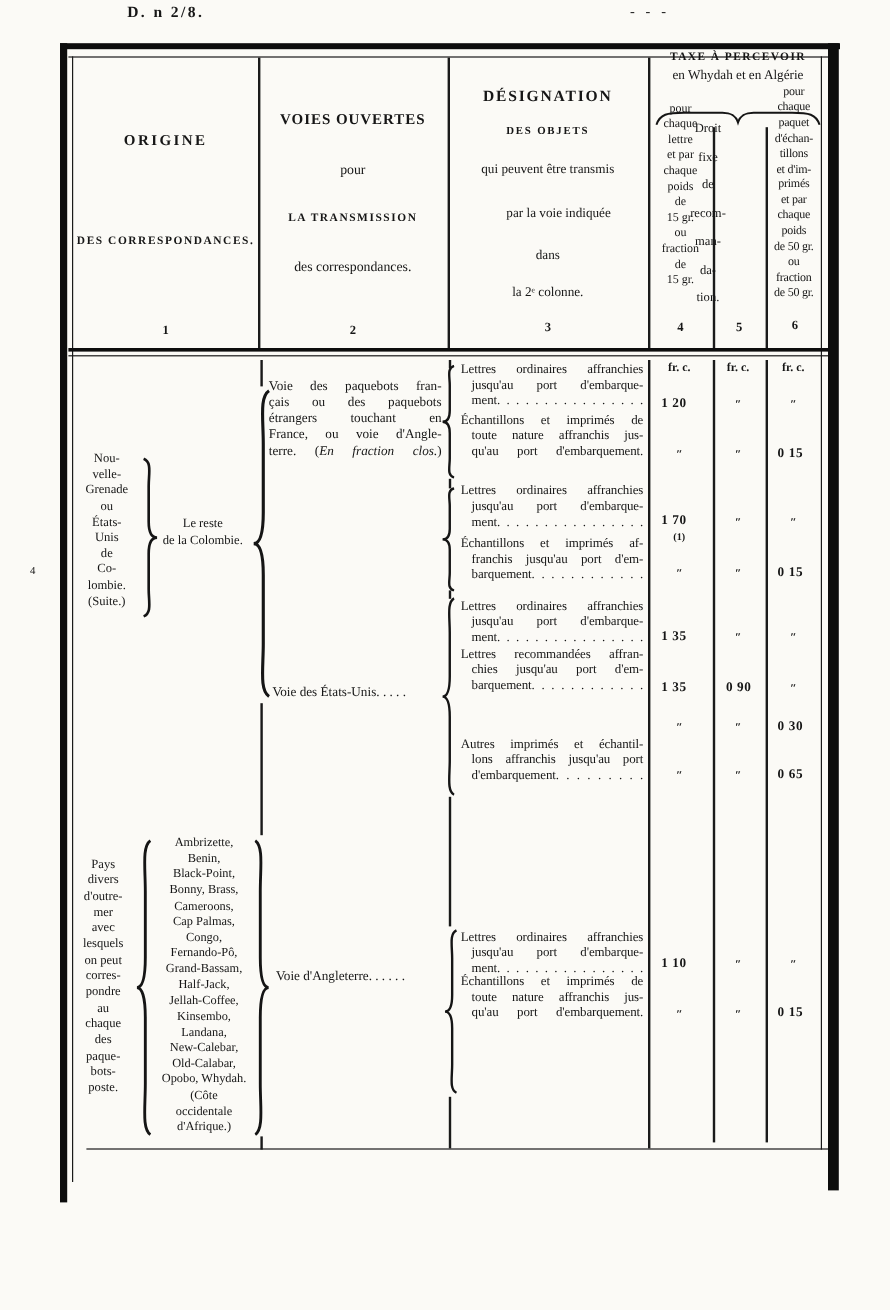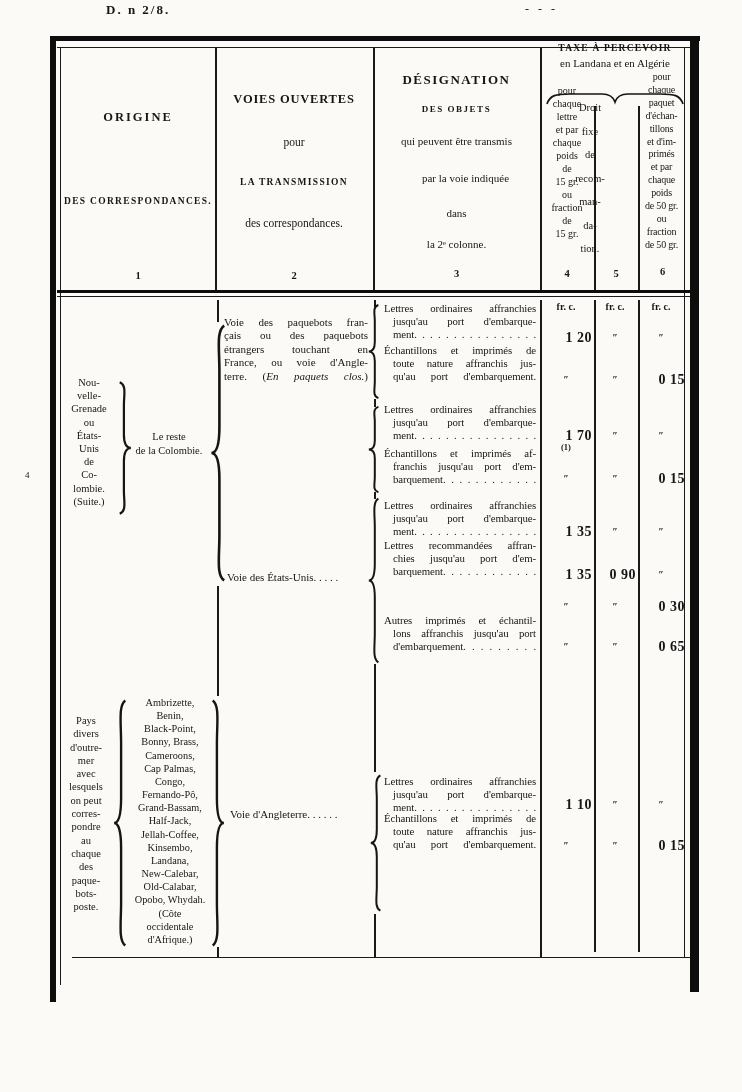--- a/index.html
+++ b/index.html
@@ -12,21 +12,21 @@
   .vline{position:absolute;width:1.5px;background:#1a1a1a;}
   .hline{position:absolute;height:1.5px;background:#1a1a1a;}
   .bar{position:absolute;background:#0d0d0d;}
   
   .stack div{text-align:center;}
   
   .just div{text-align:justify;text-align-last:justify;}
   .ind div + div{padding-left:9px;}
   .des{font-size:10.8px;line-height:13px;letter-spacing:-0.1px;}
   .route{font-size:11px;line-height:13.4px;}
-  .val{position:absolute;text-align:right;font-weight:bold;font-size:14px;letter-spacing:0.5px;}
+  .val{position:absolute;text-align:left;font-weight:bold;font-size:11px;letter-spacing:0.5px;padding-left:11px;}
   .dit{position:absolute;text-align:center;font-weight:bold;font-style:italic;font-size:10px;}
   .num{font-size:10.5px;font-weight:bold;}
   .sup{font-size:8.5px;vertical-align:4px;}
   svg.brace{position:absolute;}
 </style>
 </head>
 <body>
 
 <div id="page">
 
@@ -76,21 +76,21 @@
 
   <div class="abs c b" style="left:373px;top:72px;width:167px;font-size:13px;letter-spacing:1.5px;">DÉSIGNATION</div>
   <div class="abs c b" style="left:373px;top:104px;width:167px;font-size:9px;letter-spacing:1.5px;">DES OBJETS</div>
   <div class="abs c" style="left:373px;top:135px;width:167px;font-size:11px;">qui peuvent être transmis</div>
   <div class="abs c" style="left:373px;top:172px;width:185px;font-size:11px;">par la voie indiquée</div>
   <div class="abs c" style="left:373px;top:207px;width:167px;font-size:11px;">dans</div>
   <div class="abs c" style="left:373px;top:238px;width:167px;font-size:11px;">la 2ᵉ colonne.</div>
   <div class="abs c num" style="left:373px;top:268px;width:167px;">3</div>
 
   <div class="abs c b" style="left:542px;top:43px;width:146px;font-size:9.5px;letter-spacing:1.2px;">TAXE À PERCEVOIR</div>
-  <div class="abs c" style="left:542px;top:57px;width:146px;font-size:11px;">en Landana et en Algérie</div>
+  <div class="abs c" style="left:542px;top:57px;width:146px;font-size:11px;">en Whydah et en Algérie</div>
   <svg class="brace" style="left:546px;top:92px;" width="138" height="13" viewBox="0 0 138 13" preserveAspectRatio="none">
     <path d="M1,12 C4,3 10,2 24,2 L56,2 C63,2 67,4 69,10 C71,4 75,2 82,2 L114,2 C128,2 134,3 137,12" fill="none" stroke="#151515" stroke-width="1.7"></path>
   </svg>
 
   <div class="abs stack" style="left:540px;top:84px;width:54px;font-size:10px;line-height:13px;">
       <div>pour</div>
       <div>chaque</div>
       <div>lettre</div>
       <div>et par</div>
       <div>chaque</div>
@@ -158,21 +158,21 @@
     </div>
   <svg class="brace" style="left:209px;top:323px;" width="16" height="260" viewBox="0 0 20 100" preserveAspectRatio="none">
     <path d="M19,1 C9,3 13,10 13,18 L13,40 C13,47 9,50 3,50 C9,50 13,53 13,60 L13,82 C13,90 9,97 19,99" fill="none" stroke="#151515" stroke-width="2.6" vector-effect="non-scaling-stroke"></path>
   </svg>
 
   <div class="abs route just" style="left:224px;top:316px;width:144px;">
     <div>Voie des paquebots fran-</div>
     <div>çais ou des paquebots</div>
     <div>étrangers touchant en</div>
     <div>France, ou voie d'Angle-</div>
-    <div><span>terre. (</span><span class="i">En paquets clos.</span><span>)</span></div>
+    <div><span>terre. (</span><span class="i">En fraction clos.</span><span>)</span></div>
   </div>
   <div class="abs route" style="left:227px;top:571px;width:146px;">Voie des États-Unis. . . . .</div>
 
   <svg class="brace" style="left:367px;top:304px;" width="12" height="95" viewBox="0 0 20 100" preserveAspectRatio="none">
     <path d="M19,1 C9,3 13,10 13,18 L13,40 C13,47 9,50 3,50 C9,50 13,53 13,60 L13,82 C13,90 9,97 19,99" fill="none" stroke="#151515" stroke-width="2" vector-effect="non-scaling-stroke"></path>
   </svg>
   <svg class="brace" style="left:367px;top:406px;" width="12" height="87" viewBox="0 0 20 100" preserveAspectRatio="none">
     <path d="M19,1 C9,3 13,10 13,18 L13,40 C13,47 9,50 3,50 C9,50 13,53 13,60 L13,82 C13,90 9,97 19,99" fill="none" stroke="#151515" stroke-width="2" vector-effect="non-scaling-stroke"></path>
   </svg>
   <svg class="brace" style="left:367px;top:497px;" width="12" height="167" viewBox="0 0 20 100" preserveAspectRatio="none">

